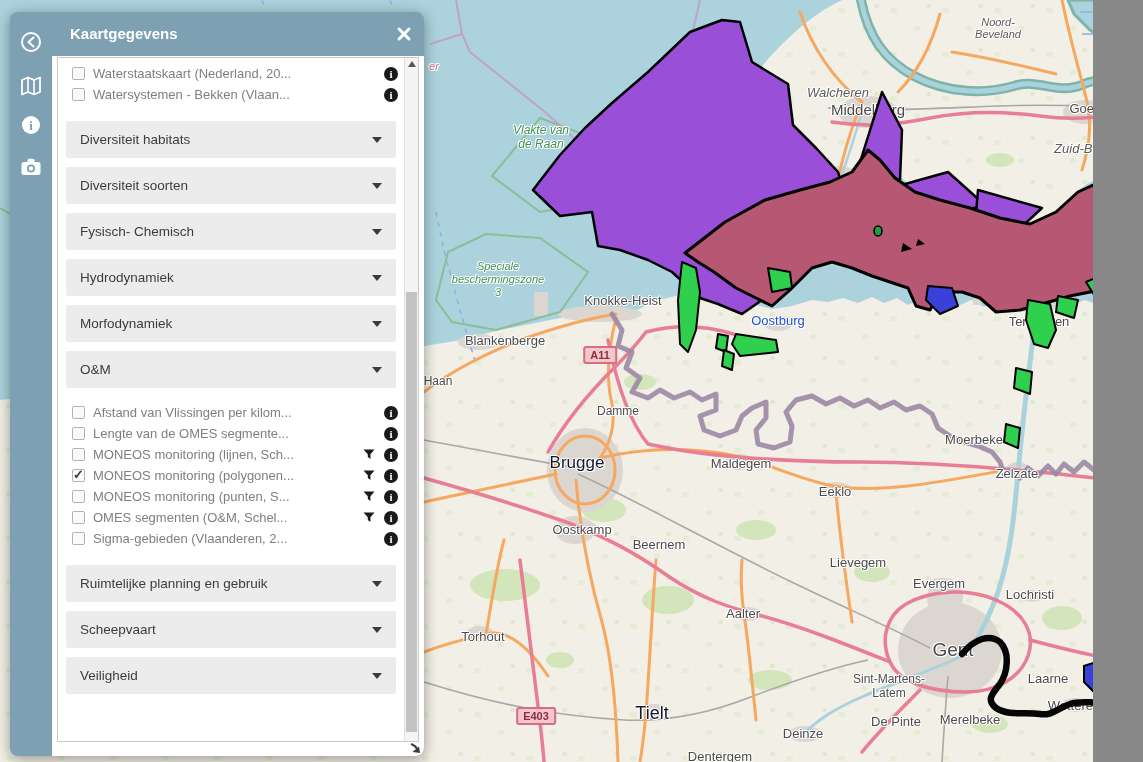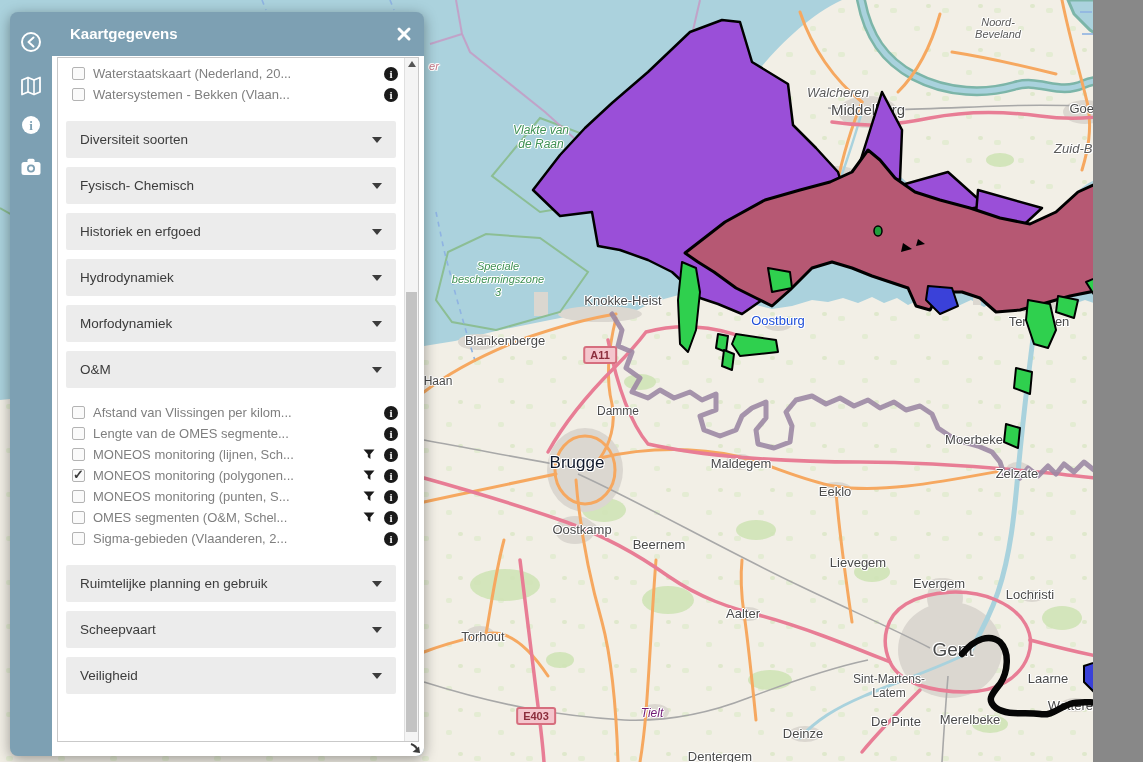--- a/index.html
+++ b/index.html
@@ -241,21 +241,21 @@
       <div class="map-label" style="left: 1030px; top: 594px; font-size: 13px; color: rgb(74, 74, 74);">Lochristi</div>
       <div class="map-label" style="left: 743px; top: 613px; font-size: 13px; color: rgb(74, 74, 74);">Aalter</div>
       <div class="map-label" style="left: 483px; top: 636px; font-size: 13px; color: rgb(74, 74, 74);">Torhout</div>
       <div class="map-label" style="left: 953px; top: 650px; font-size: 19px; color: rgb(74, 74, 74);">Gent</div>
       <div class="map-label" style="left: 1048px; top: 678px; font-size: 13px; color: rgb(74, 74, 74);">Laarne</div>
       <div class="map-label" style="left: 889px; top: 679px; font-size: 12px; color: rgb(74, 74, 74);">Sint-Martens-</div>
       <div class="map-label" style="left: 889px; top: 693px; font-size: 12px; color: rgb(74, 74, 74);">Latem</div>
       <div class="map-label" style="left: 1074px; top: 705px; font-size: 13px; color: rgb(74, 74, 74);">Wetteren</div>
       <div class="map-label" style="left: 896px; top: 721px; font-size: 13px; color: rgb(74, 74, 74);">De Pinte</div>
       <div class="map-label" style="left: 970px; top: 719px; font-size: 13px; color: rgb(74, 74, 74);">Merelbeke</div>
-      <div class="map-label" style="left: 652px; top: 713px; font-size: 12px; color: #701a75; font-style: italic;">Tielt</div>
+      <div class="map-label" style="left: 652px; top: 713px; font-size: 18px; color: #0f172a;">Tielt</div>
       <div class="map-label" style="left: 803px; top: 733px; font-size: 13px; color: rgb(74, 74, 74);">Deinze</div>
       <div class="map-label" style="left: 720px; top: 756px; font-size: 13px; color: rgb(74, 74, 74);">Dentergem</div>
       <div class="shield" style="left: 600px; top: 355px;">A11</div>
       <div class="shield" style="left: 536px; top: 716px;">E403</div>
     </div>
 
   <svg id="map-overlay" width="1143" height="762" viewBox="0 0 1143 762">
     <g>
       <path class="ov-purple" d="M856,175 L882,92 L902,130 L900,180 Z"></path>
       <path class="ov-purple" d="M898,186 L948,172 L986,206 L938,214 Z"></path>
@@ -339,35 +339,35 @@
 
     <div class="layer-row">
       <span class="checkbox"></span>
       <span class="layer-label">Watersystemen - Bekken (Vlaan...</span>
       <span class="row-icons">
 
         <span class="info-badge">i</span>
       </span>
     </div>
   </div>
+    <div class="cat">
+      <span class="cat-label">Diversiteit habitats</span>
+      <span class="caret"></span>
+    </div>
 
     <div class="cat">
       <span class="cat-label">Diversiteit soorten</span>
       <span class="caret"></span>
     </div>
 
     <div class="cat">
       <span class="cat-label">Fysisch- Chemisch</span>
       <span class="caret"></span>
     </div>
 
-    <div class="cat">
-      <span class="cat-label">Historiek en erfgoed</span>
-      <span class="caret"></span>
-    </div>
 
     <div class="cat">
       <span class="cat-label">Hydrodynamiek</span>
       <span class="caret"></span>
     </div>
 
     <div class="cat">
       <span class="cat-label">Morfodynamiek</span>
       <span class="caret"></span>
     </div>

